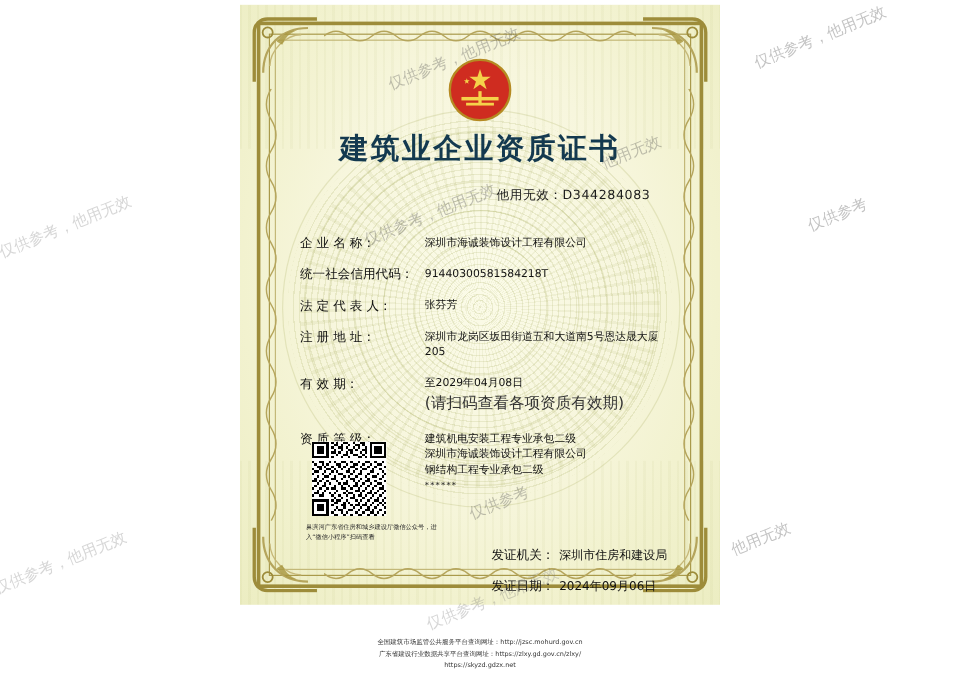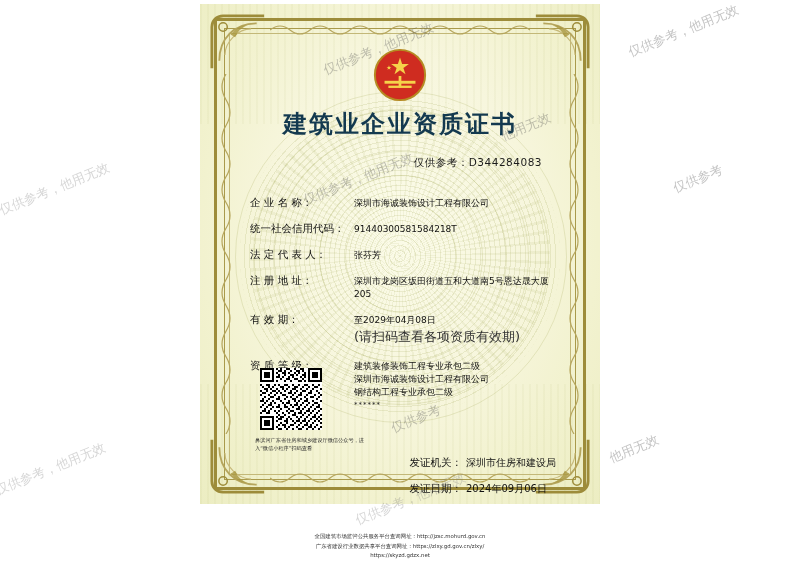--- a/index.html
+++ b/index.html
@@ -212,21 +212,21 @@
         <polygon points="18,22 19,25 22,25 19.6,26.8 20.5,29.8 18,28 15.5,29.8 16.4,26.8 14,25 17,25" fill="#f5d24a" transform="scale(.62) translate(12,10)"></polygon>
         <rect x="14" y="36" width="32" height="3" fill="#f5d24a"></rect>
         <rect x="18" y="41" width="24" height="2.4" fill="#f5d24a"></rect>
         <rect x="28.6" y="31" width="2.8" height="12" fill="#f5d24a"></rect>
       </svg>
     </div>
 
     <div class="title">建筑业企业资质证书</div>
 
     <div class="certno">
-      <span>仅供参考：</span><span>D344284083</span>
+      <span>他用无效：</span><span>D344284083</span>
     </div>
 
     <div class="fields">
 
       <div class="row">
         <div class="lab">企 业 名 称：</div>
         <div class="val">深圳市海诚装饰设计工程有限公司</div>
       </div>
 
       <div class="row">
@@ -248,21 +248,21 @@
         <div class="lab">有 效 期：</div>
         <div class="val">
           <span>至2029年04月08日</span>
           <span class="sub">(请扫码查看各项资质有效期)</span>
         </div>
       </div>
 
       <div class="row">
         <div class="lab">资 质 等 级：</div>
         <div class="val">
-          <span class="ln">建筑装修装饰工程专业承包二级</span>
+          <span class="ln">建筑机电安装工程专业承包二级</span>
           <span class="ln">深圳市海诚装饰设计工程有限公司</span>
           <span class="ln">钢结构工程专业承包二级</span>
           <span class="stars">******</span>
         </div>
       </div>
 
     </div>
 
     <div class="qr">
       <svg viewBox="0 0 31 31" shape-rendering="crispEdges">

